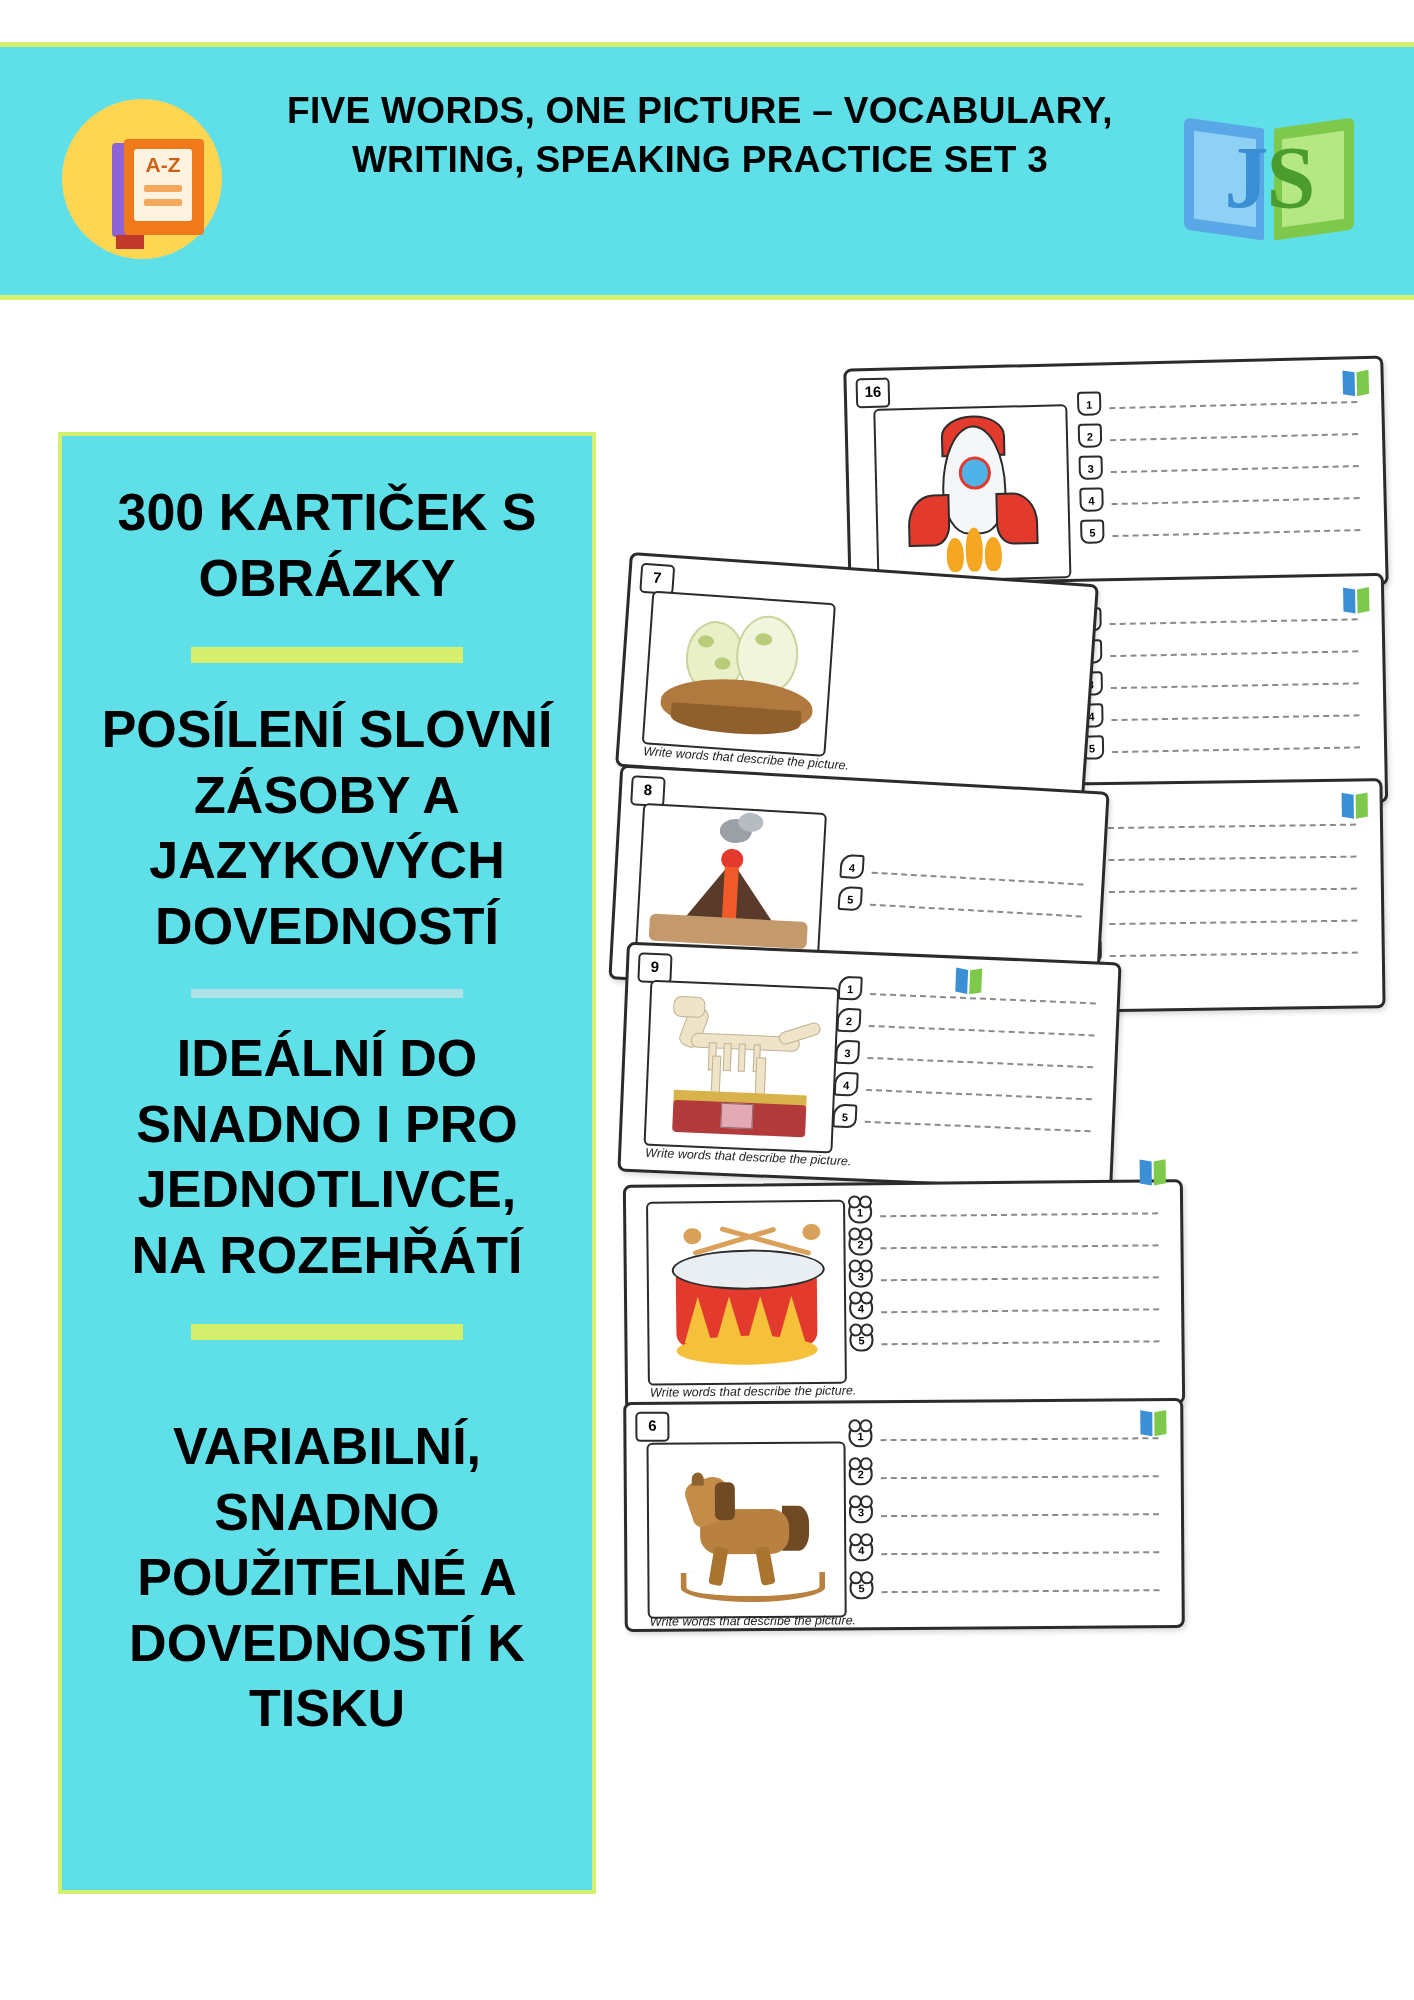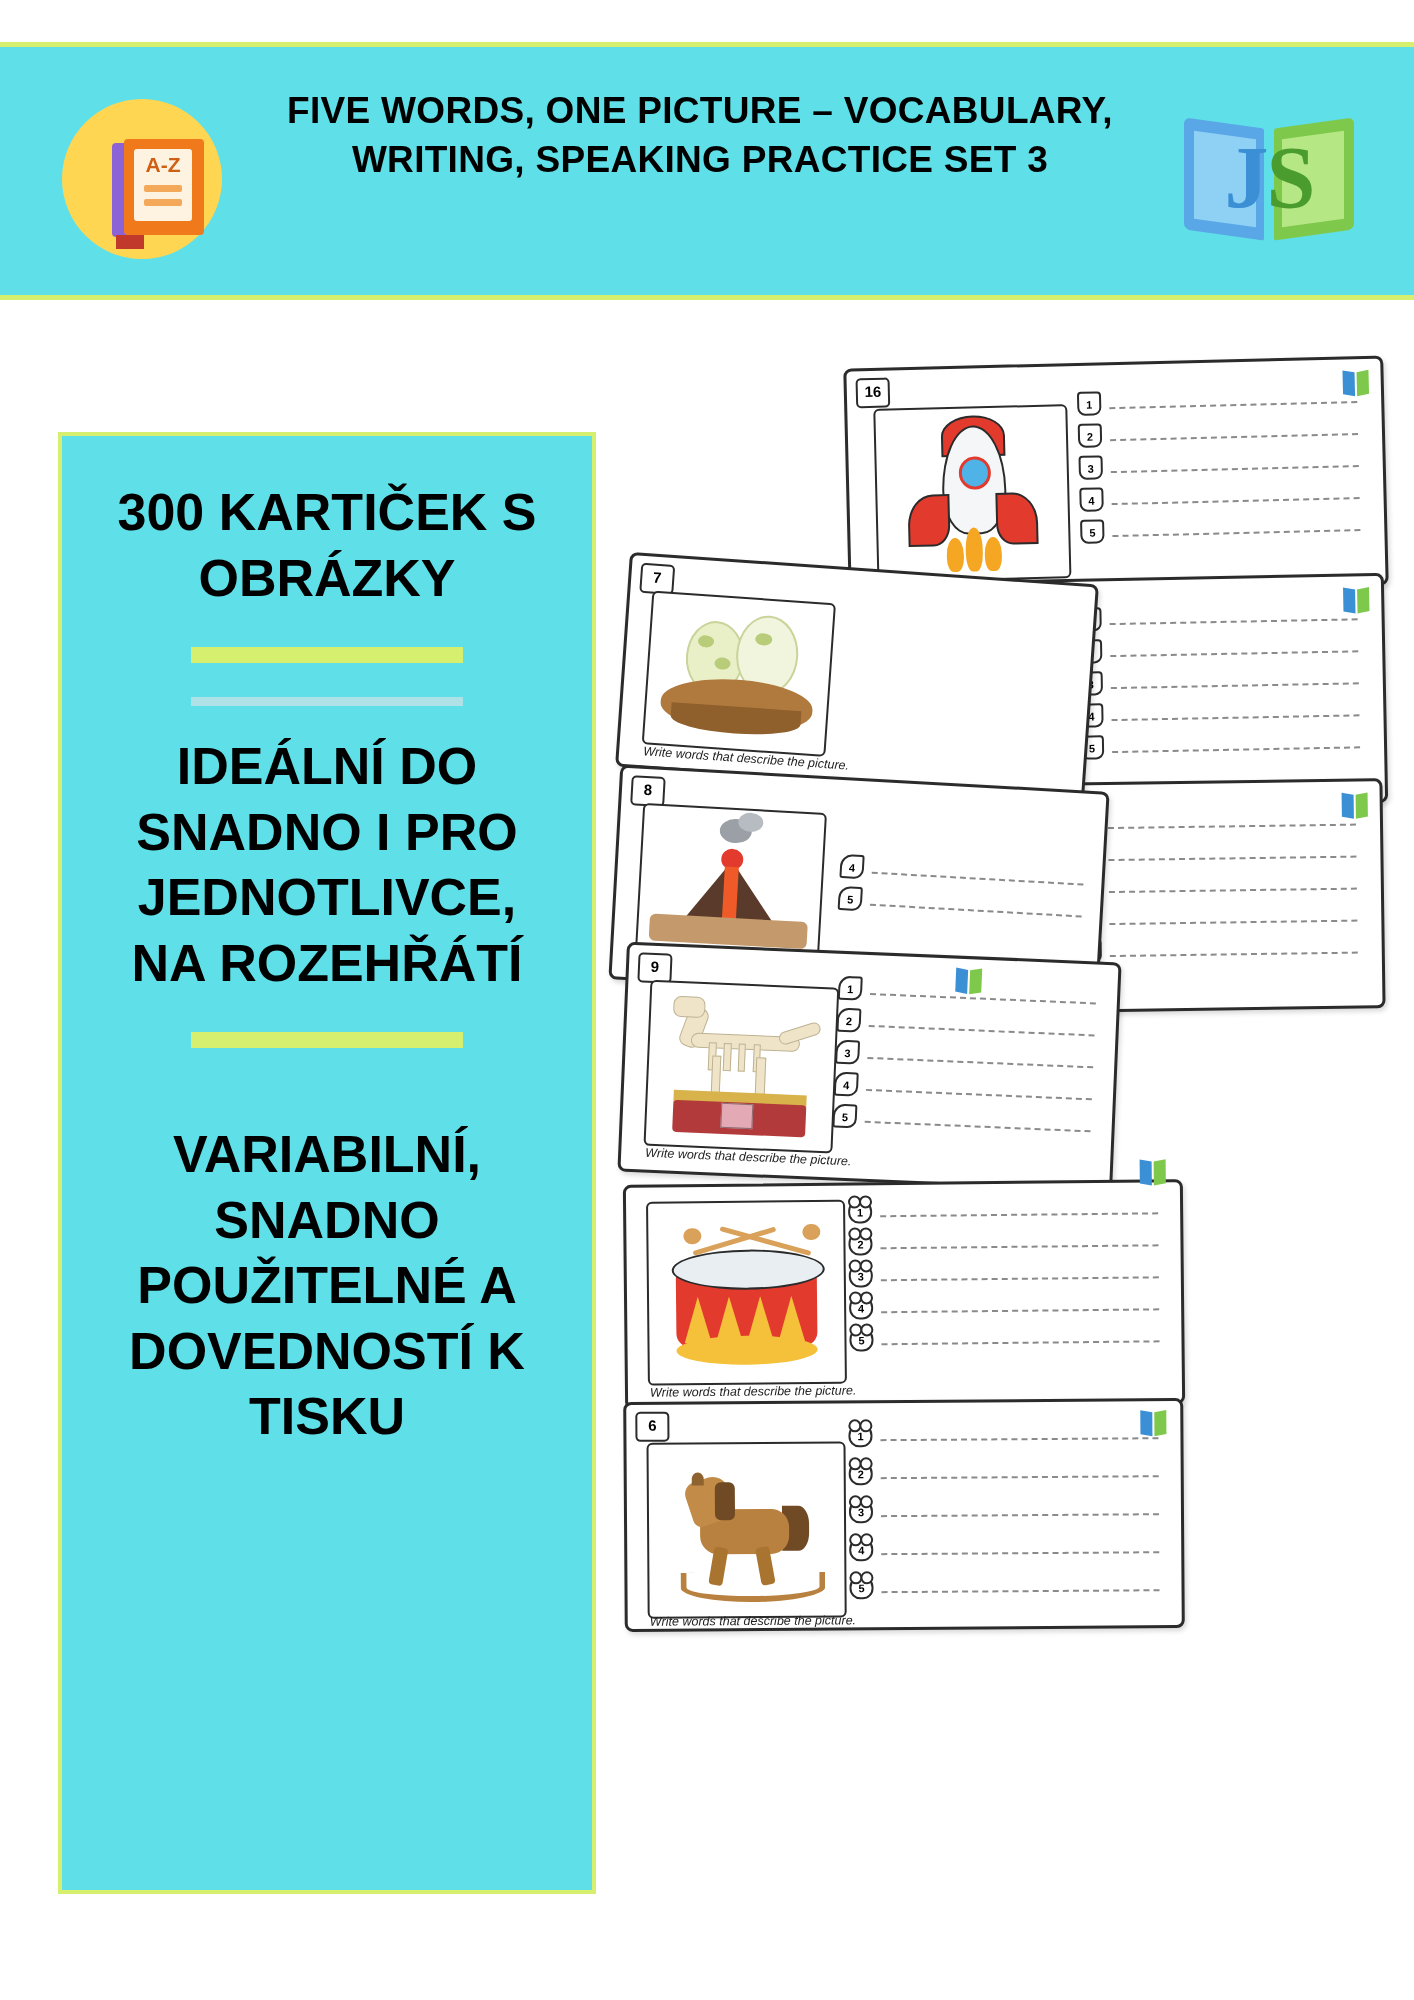--- a/index.html
+++ b/index.html
@@ -380,20 +380,21 @@
     <div class="inner-right"></div>
     <div class="letters">
       <span>J</span><span class="s">S</span>
     </div>
   </div>
 </div>
 
 <div class="info-panel">
   <div class="info-line">300 KARTIČEK S OBRÁZKY</div>
   <div class="sep"></div>
+  <div class="info-line">POSÍLENÍ SLOVNÍ ZÁSOBY A JAZYKOVÝCH DOVEDNOSTÍ</div>
   <div class="sep grey"></div>
   <div class="info-line">IDEÁLNÍ DO SNADNO I PRO JEDNOTLIVCE, NA ROZEHŘÁTÍ</div>
   <div class="sep"></div>
   <div class="block-gap"></div>
   <div class="info-line">VARIABILNÍ, SNADNO POUŽITELNÉ A DOVEDNOSTÍ K TISKU</div>
 </div>
 
 <div class="cards-area">
 
   <div class="card" style="left:246px; top:22px; width:540px; height:230px; transform:rotate(-1.4deg);">

